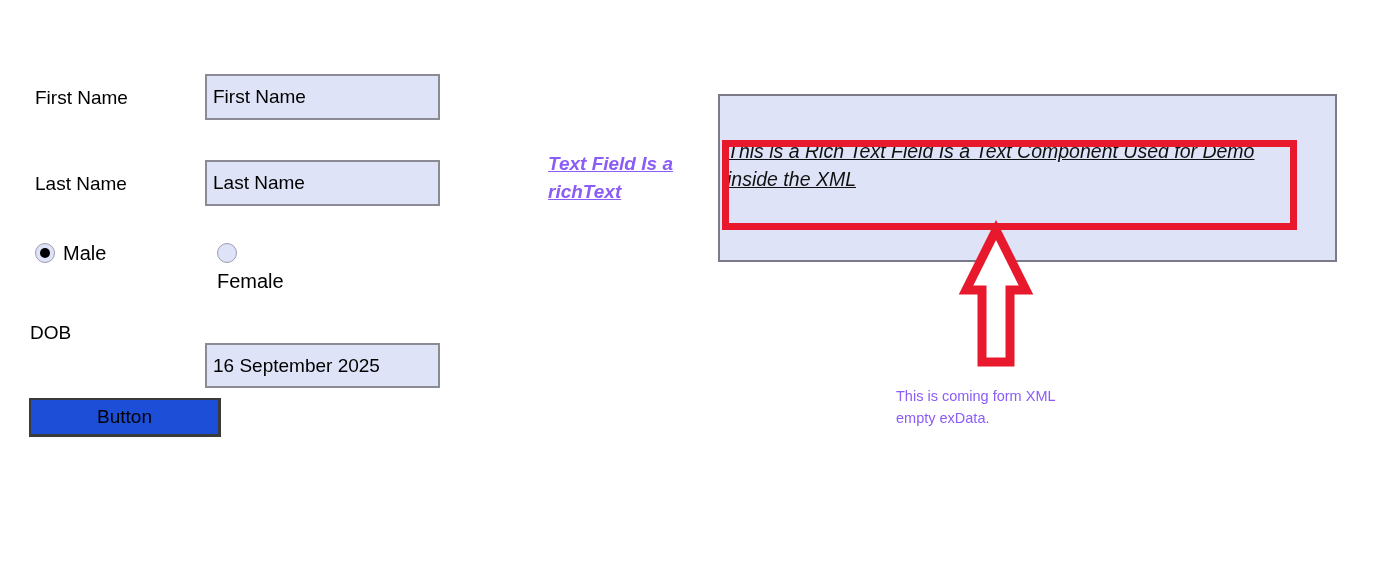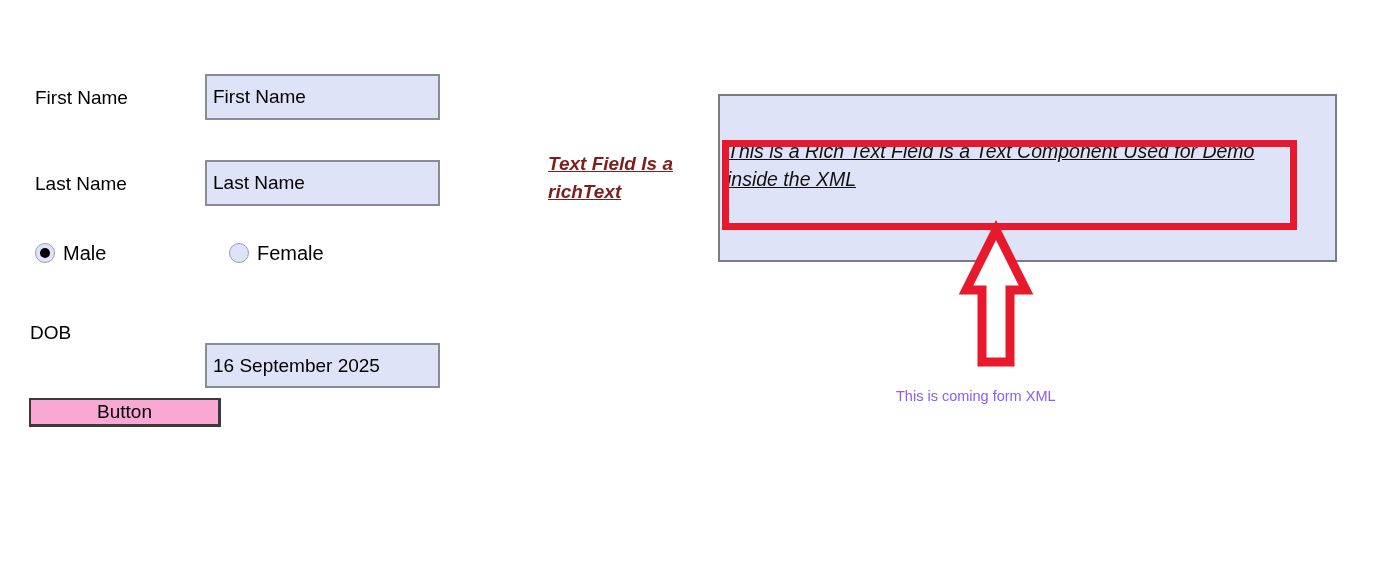--- a/index.html
+++ b/index.html
@@ -59,21 +59,21 @@
   .radio-item {
     position: absolute;
     display: flex;
     align-items: flex-start;
     gap: 8px;
     font-size: 20px;
     line-height: 1;
     white-space: nowrap;
   }
   .radio-male   { left: 0px;   top: 0px; }
-  .radio-female { left: 194px; top: 0px; }
+  .radio-female { left: 182px; top: 0px; flex-direction: column; }
 
   .radio-dot {
     width: 20px;
     height: 20px;
     border-radius: 50%;
     background: #dfe3f7;
     border: 1px solid #9b9bb0;
     box-sizing: border-box;
     position: relative;
     flex: none;
@@ -90,23 +90,23 @@
     border-radius: 50%;
     background: #000000;
   }
 
   
   .form-button {
     position: absolute;
     left: 29px;
     top: 398px;
     width: 192px;
-    height: 29px;
-    box-sizing: border-box;
-    background: #f9a8d4;
+    height: 39px;
+    box-sizing: border-box;
+    background: #1d4ed8;
     border: 2px solid #3a3a3a;
     border-right-width: 3px;
     border-bottom-width: 3px;
     font-family: "Liberation Sans", sans-serif;
     font-size: 19px;
     color: #000;
     display: flex;
     align-items: center;
     justify-content: center;
     cursor: pointer;
@@ -117,21 +117,21 @@
   .rich-label {
     position: absolute;
     left: 548px;
     top: 150px;
     width: 150px;
     font-size: 19px;
     font-weight: bold;
     font-style: italic;
     text-decoration: underline;
     line-height: 1.45;
-    color: #7f1d1d;
+    color: #8b5cf6;
   }
 
   
   .rich-panel {
     position: absolute;
     left: 718px;
     top: 94px;
     width: 619px;
     height: 168px;
     box-sizing: border-box;
@@ -225,13 +225,14 @@
 </div>
 
 <div class="rich-highlight"></div>
 
 <svg class="arrow-svg" viewBox="0 0 72 142">
   <polygon points="36,4 66,64 50,64 50,136 22,136 22,64 6,64" fill="#ffffff" stroke="#e8192c" stroke-width="9" stroke-linejoin="miter"></polygon>
 </svg>
 
 <div class="annotation-note">
   <div>This is coming form XML</div>
+  <div>empty exData.</div>
 </div>
 
 </body></html>

